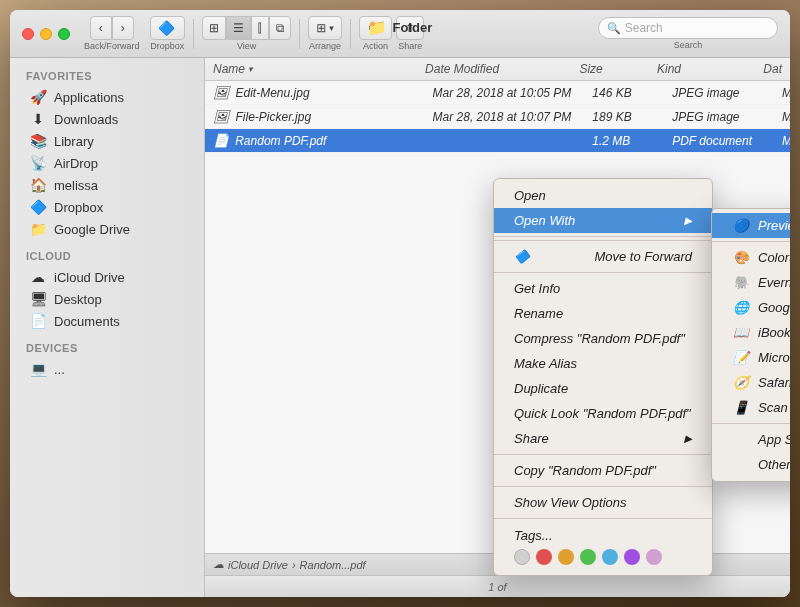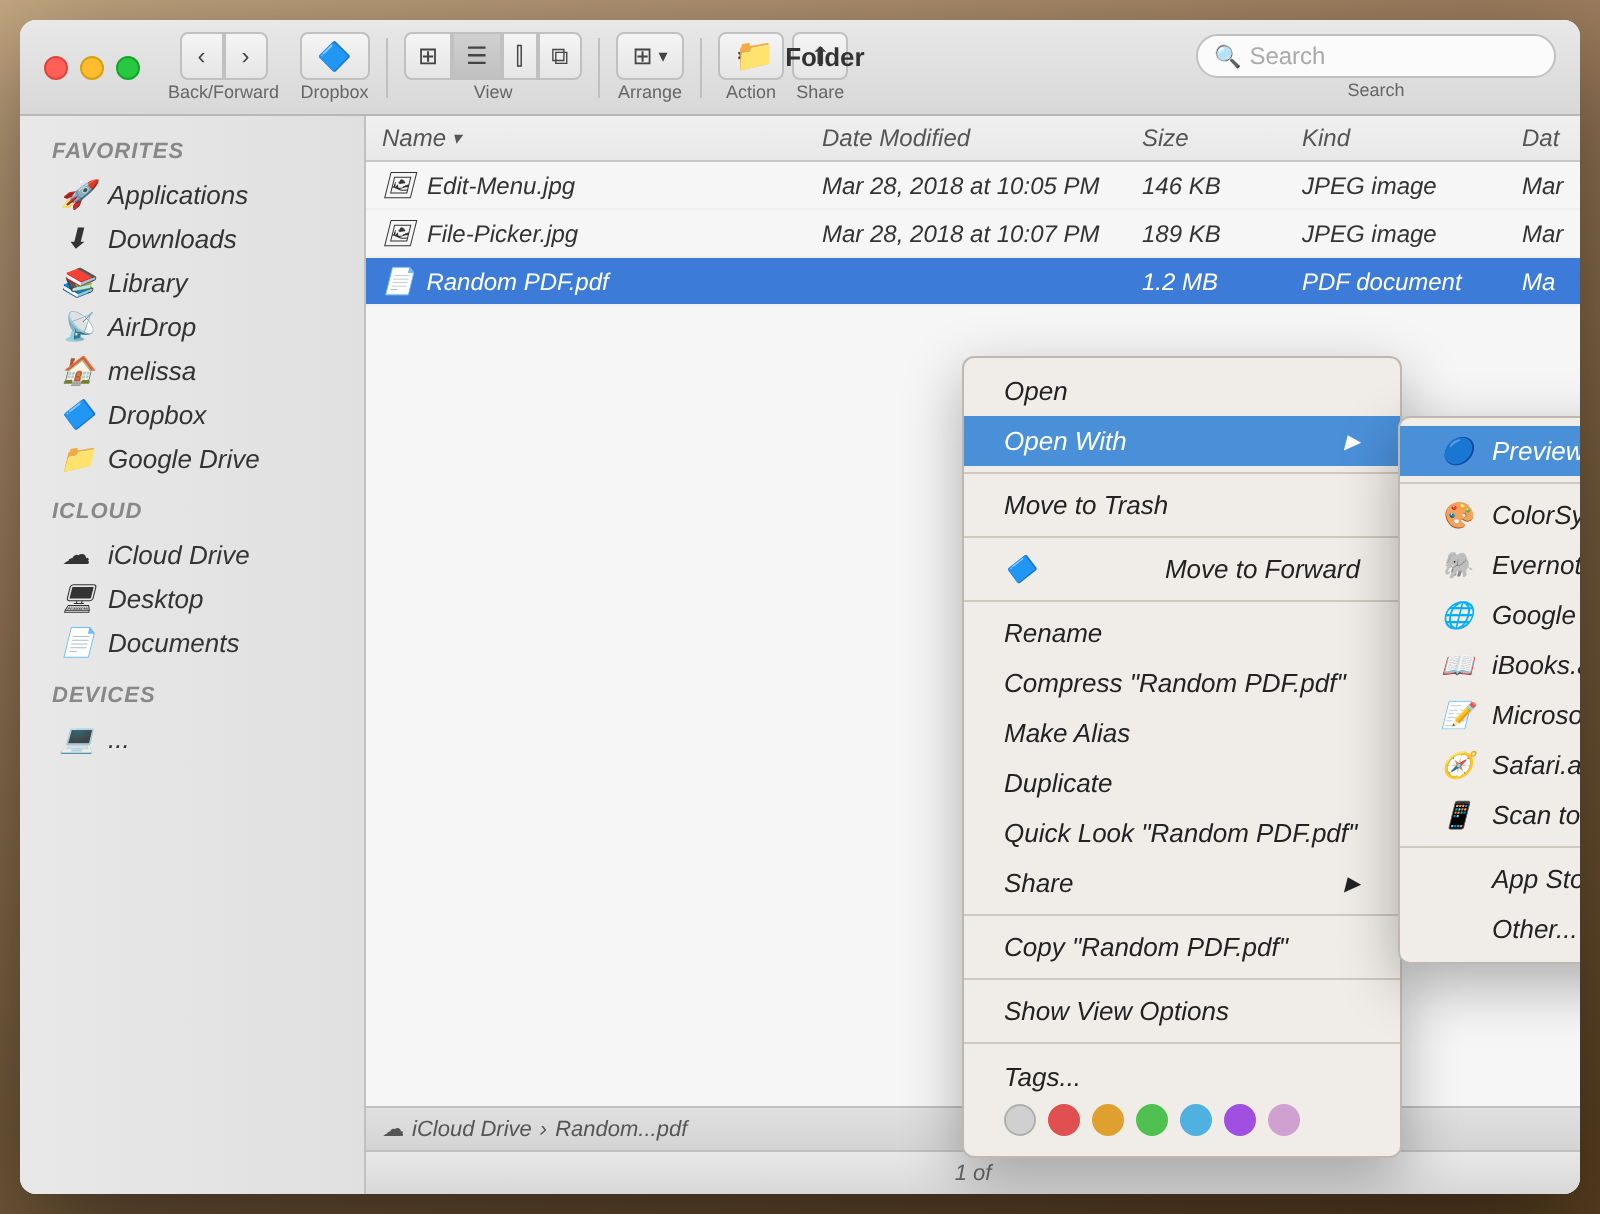--- a/index.html
+++ b/index.html
@@ -61,27 +61,26 @@
       top: 8px;
     }
     
     .main-content {
       display: flex;
       flex: 1;
       overflow: hidden;
     }
     
     .sidebar {
-      width: 173px;
+      width: 195px;
       background: linear-gradient(to right, #e8e8e8, #e0e0e0);
       border-right: 1px solid #c0c0c0;
       overflow-y: auto;
       flex-shrink: 0;
       padding: 8px 0;
-      font-style: italic;
     }
     .sidebar-section-header {
       font-size: 11px;
       font-weight: 700;
       color: #888;
       text-transform: uppercase;
       padding: 4px 16px;
       letter-spacing: 0.5px;
     }
     .sidebar-item {
@@ -181,21 +180,21 @@
       padding: 0 8px;
       font-size: 11px;
       color: #555;
       gap: 4px;
       flex-shrink: 0;
     }
     
     .context-menu {
       position: absolute;
       top: 120px;
-      left: 298px;
+      left: 288px;
       background: #f0ede8;
       border: 1px solid #c0b8b0;
       border-radius: 6px;
       box-shadow: 0 10px 30px rgba(0,0,0,0.3);
       z-index: 100;
       min-width: 220px;
       padding: 4px 0;
     }
     .menu-item {
       padding: 5px 20px;
@@ -608,29 +607,29 @@
               <span class="submenu-icon"> </span>
               <span>App Store...</span>
             </div>
             <div class="submenu-item">
               <span class="submenu-icon"> </span>
               <span>Other...</span>
             </div>
           </div>
         </div>
         <div class="menu-separator"></div>
-        <div class="menu-item">
-          <span>Move to Trash</span>
-        </div>
         <div class="menu-separator"></div>
         <div class="menu-item">
           <span style="font-size:13px; margin-right:6px;">🔷</span>
           <span>Move to Forward</span>
         </div>
         <div class="menu-separator"></div>
+        <div class="menu-item">
+          <span>Get Info</span>
+        </div>
         <div class="menu-item">
           <span>Rename</span>
         </div>
         <div class="menu-item">
           <span>Compress "Random PDF.pdf"</span>
         </div>
         <div class="menu-item">
           <span>Make Alias</span>
         </div>
         <div class="menu-item">

